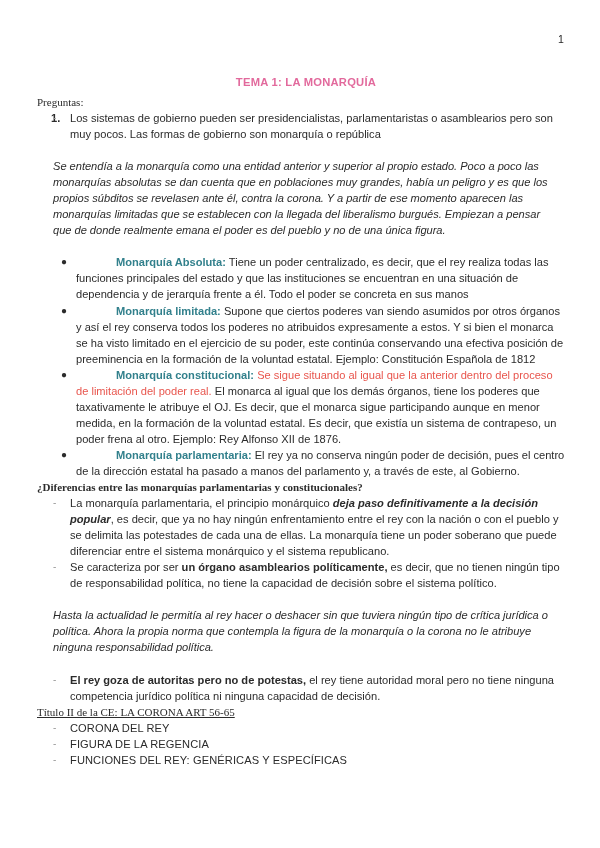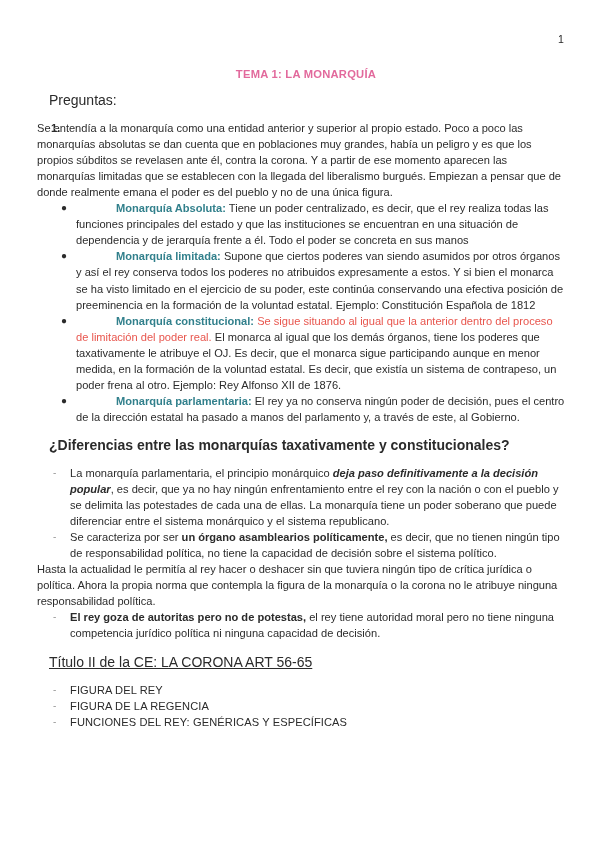--- a/index.html
+++ b/index.html
@@ -35,34 +35,36 @@
     top: 60px;
     left: 37px;
     width: 528px;
   }
   .doc-title {
     text-align: center;
     font-size: 11.2px;
     font-weight: bold;
     color: #e2699c;
     letter-spacing: 0.25px;
-    margin: 8px 0 6px 0;
+    margin: 16px 0 6px 0;
     padding-left: 10px;
   }
   .para {
     font-size: 11.1px;
     line-height: 16.05px;
-    margin: 0;
+    margin: 16px;
     text-align: left;
     letter-spacing: -0.02px;
+    font-style: italic;
   }
   .label-line {
-    font-size: 14px;
-    line-height: 16.05px;
-    margin: 12px;
+    font-size: 11px;
+    line-height: 16.05px;
+    margin: 0;
+    font-family: Liberation Serif, serif;
   }
   .bold { font-weight: bold; }
   .bold-italic { font-weight: bold; font-style: italic; }
   .teal { color: #32808c; font-weight: bold; padding-left: 40px; }
   .red { color: #e8554d; }
   .underline { text-decoration: underline; }
 
   
   .num-item {
     position: relative;
@@ -125,20 +127,21 @@
     <div class="doc-title">TEMA 1: LA MONARQUÍA</div>
 
     <div class="label-line">Preguntas:</div>
 
     <div class="num-item">
       <span class="marker">1.</span>
     </div>
 
     <div class="dash-item">
       <span class="marker">-</span>
+      <span>Los sistemas de gobierno pueden ser presidencialistas, parlamentaristas o asamblearios pero son muy pocos. Las formas de gobierno son monarquía o república</span>
     </div>
 
     <p class="para">Se entendía a la monarquía como una entidad anterior y superior al propio estado. Poco a poco las monarquías absolutas se dan cuenta que en poblaciones muy grandes, había un peligro y es que los propios súbditos se revelasen ante él, contra la corona. Y a partir de ese momento aparecen las monarquías limitadas que se establecen con la llegada del liberalismo burgués. Empiezan a pensar que de donde realmente emana el poder es del pueblo y no de una única figura.</p>
 
 
     <div class="disc-item">
       <span class="marker">●</span>
       <span class="teal">Monarquía Absoluta:</span><span> Tiene un poder centralizado, es decir, que el rey realiza todas las funciones principales del estado y que las instituciones se encuentran en una situación de dependencia y de jerarquía frente a él. Todo el poder se concreta en sus manos</span>
     </div>
 
@@ -150,21 +153,21 @@
     <div class="disc-item">
       <span class="marker">●</span>
       <span class="teal">Monarquía constitucional:</span><span class="red"> Se sigue situando al igual que la anterior dentro del proceso de limitación del poder real.</span><span> El monarca al igual que los demás órganos, tiene los poderes que taxativamente le atribuye el OJ. Es decir, que el monarca sigue participando aunque en menor medida, en la formación de la voluntad estatal. Es decir, que existía un sistema de contrapeso, un poder frena al otro. Ejemplo: Rey Alfonso XII de 1876.</span>
     </div>
 
     <div class="disc-item">
       <span class="marker">●</span>
       <span class="teal">Monarquía parlamentaria:</span><span> El rey ya no conserva ningún poder de decisión, pues el centro de la dirección estatal ha pasado a manos del parlamento y, a través de este, al Gobierno.</span>
     </div>
 
-    <div class="label-line bold">¿Diferencias entre las monarquías taxativamente y constitucionales?</div>
+    <div class="label-line bold">¿Diferencias entre las monarquías parlamentarias y constitucionales?</div>
 
     <div class="dash-item">
       <span class="marker">-</span>
       <span>La monarquía parlamentaria, el principio monárquico </span><span class="bold-italic">deja paso definitivamente a la decisión popular</span><span>, es decir, que ya no hay ningún enfrentamiento entre el rey con la nación o con el pueblo y se delimita las potestades de cada una de ellas. La monarquía tiene un poder soberano que puede diferenciar entre el sistema monárquico y el sistema republicano.</span>
     </div>
 
     <div class="dash-item">
       <span class="marker">-</span>
       <span>Se caracteriza por ser </span><span class="bold">un órgano asamblearios políticamente,</span><span> es decir, que no tienen ningún tipo de responsabilidad política, no tiene la capacidad de decisión sobre el sistema político.</span>
     </div>
@@ -173,21 +176,21 @@
 
     <div class="dash-item">
       <span class="marker">-</span>
       <span class="bold">El rey goza de autoritas  pero no de potestas,</span><span> el rey tiene autoridad moral pero no tiene ninguna competencia jurídico política ni ninguna capacidad de decisión.</span>
     </div>
 
     <div class="label-line underline">Título II de la CE: LA CORONA ART 56-65</div>
 
     <div class="dash-item">
       <span class="marker">-</span>
-      <span class="caps">FIGURA DEL REY</span>
+      <span class="caps">CORONA DEL REY</span>
     </div>
 
     <div class="dash-item">
       <span class="marker">-</span>
       <span class="caps">FIGURA DE LA REGENCIA</span>
     </div>
 
     <div class="dash-item">
       <span class="marker">-</span>
       <span class="caps">FUNCIONES DEL REY: GENÉRICAS Y ESPECÍFICAS</span>

